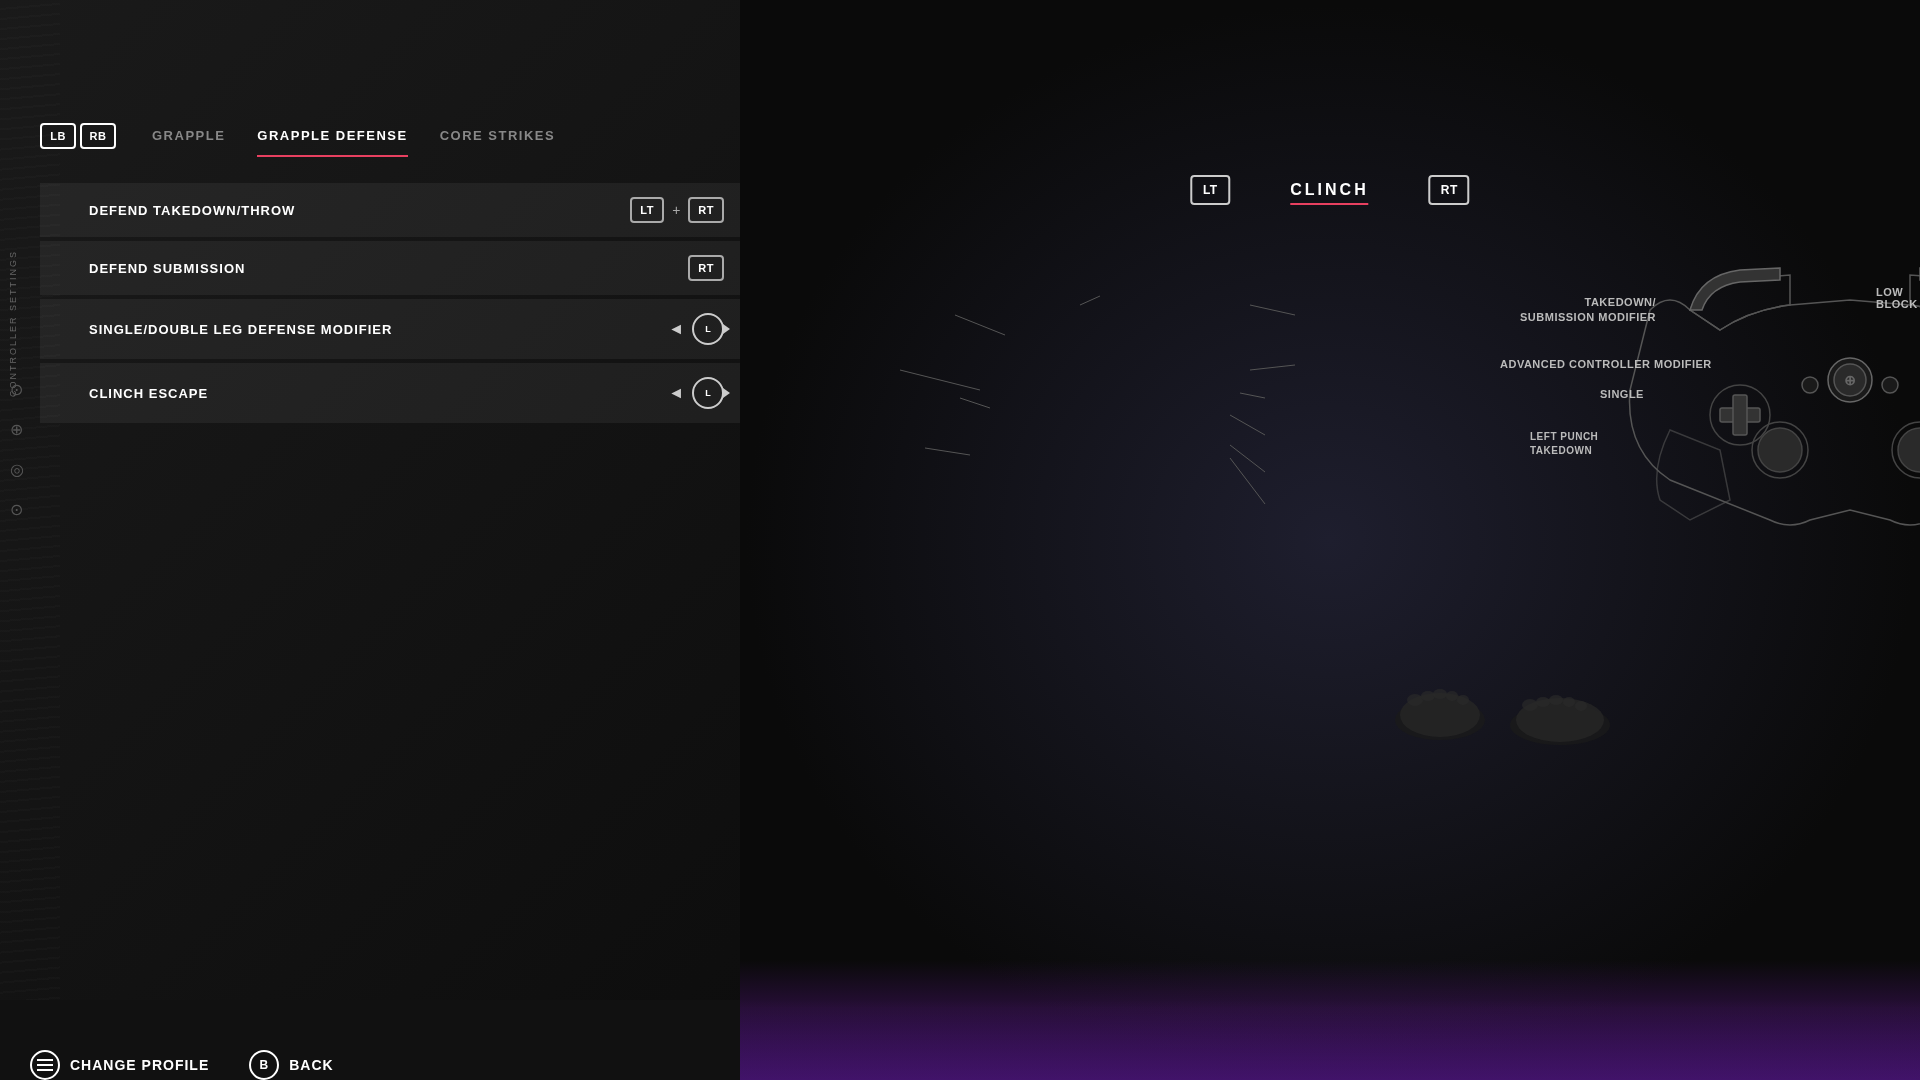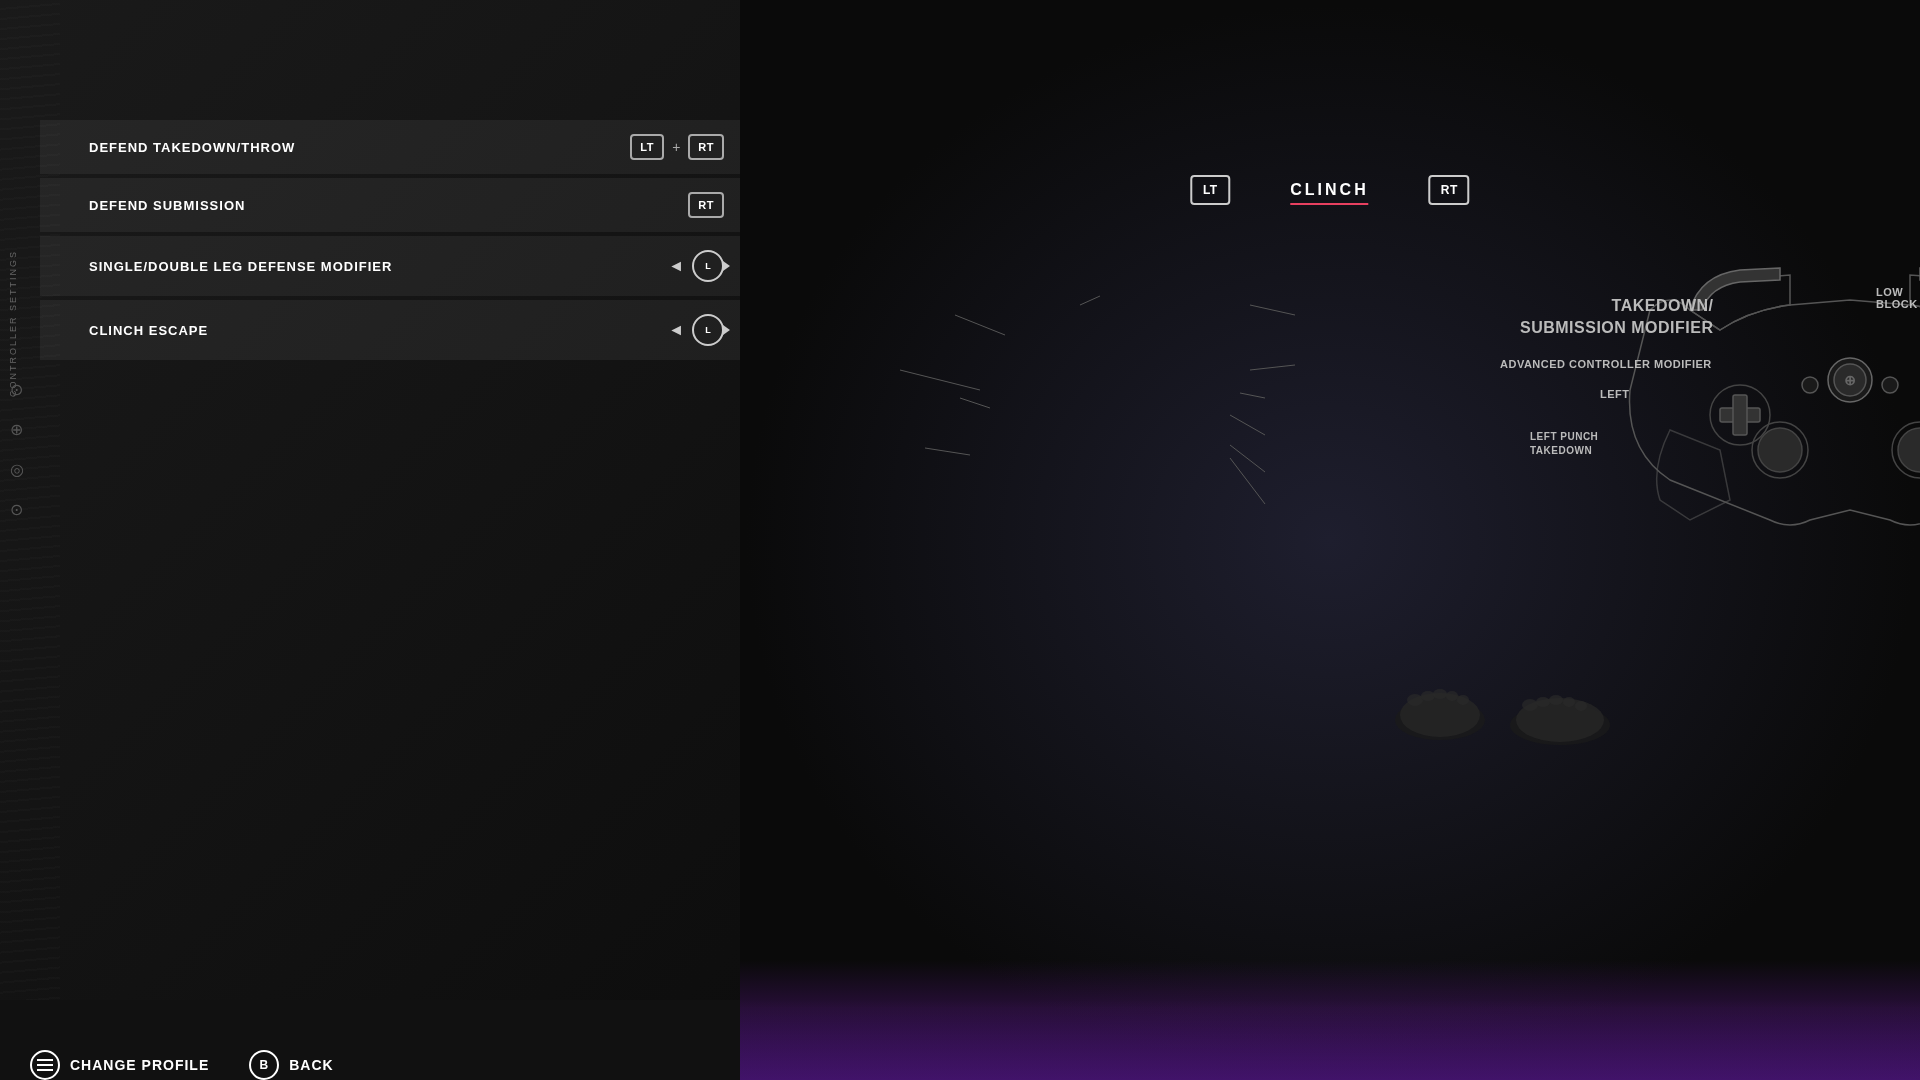--- a/index.html
+++ b/index.html
@@ -354,20 +354,35 @@
 
 <div class="sidebar-icons">
   <div class="sidebar-icon">⊙</div>
   <div class="sidebar-icon">⊕</div>
   <div class="sidebar-icon">◎</div>
   <div class="sidebar-icon">⊙</div>
 </div>
 
 <div class="left-panel">
 
+  <div class="tabs-bar">
+    <div class="tab-badges">
+      <span class="badge">LB</span>
+      <span class="badge">RB</span>
+    </div>
+    <div class="tab-item">
+      <span>GRAPPLE</span>
+    </div>
+    <div class="tab-item active">
+      <span>GRAPPLE DEFENSE</span>
+    </div>
+    <div class="tab-item">
+      <span>CORE STRIKES</span>
+    </div>
+  </div>
 
   <div class="moves-list">
 
     <div class="move-row" style="border-left: none;">
       <span class="move-name">DEFEND TAKEDOWN/THROW</span>
       <div class="move-input">
         <span class="btn-badge lt">LT</span>
         <span class="plus-sign">+</span>
         <span class="btn-badge rt">RT</span>
       </div>
@@ -456,31 +471,31 @@
 
       <text x="350" y="139" text-anchor="middle" fill="#ccc" font-size="9" font-weight="bold">Y</text>
       <text x="325" y="164" text-anchor="middle" fill="#ccc" font-size="9" font-weight="bold">X</text>
       <text x="375" y="164" text-anchor="middle" fill="#ccc" font-size="9" font-weight="bold">B</text>
       <text x="350" y="189" text-anchor="middle" fill="#ccc" font-size="9" font-weight="bold">A</text>
 
       <text x="240" y="155" text-anchor="middle" fill="#666" font-size="14" font-weight="bold">⊕</text>
     </svg>
   </div>
 
-  <div style="position:absolute; top:295px; left:780px; color:#bbb; font-size:16px; font-weight:bold; letter-spacing:0.5px; text-align:right; line-height:1.4;">
+  <div style="position:absolute; top:295px; left:780px; color:#bbb; font-size:11px; font-weight:bold; letter-spacing:0.5px; text-align:right; line-height:1.4;">
     <div>TAKEDOWN/</div>
     <div>SUBMISSION MODIFIER</div>
   </div>
 
   <div style="position:absolute; top:358px; left:760px; color:#bbb; font-size:11px; font-weight:bold; letter-spacing:0.5px; text-align:right;">
     <div>ADVANCED CONTROLLER MODIFIER</div>
   </div>
 
   <div style="position:absolute; top:388px; left:860px; color:#bbb; font-size:11px; font-weight:bold; letter-spacing:0.5px; text-align:right;">
-    <div>LEFT</div>
+    <div>SINGLE</div>
   </div>
 
   <div style="position:absolute; top:430px; left:790px; color:#bbb; font-size:10px; font-weight:bold; letter-spacing:0.5px; text-align:left; line-height:1.4;">
     <div>LEFT PUNCH</div>
     <div>TAKEDOWN</div>
   </div>
 
   <div style="position:absolute; top:286px; left:1100px; color:#bbb; font-size:11px; font-weight:bold; letter-spacing:0.5px; text-align:left;margin-left:36px;">
     <div>LOW BLOCK</div>
   </div>

